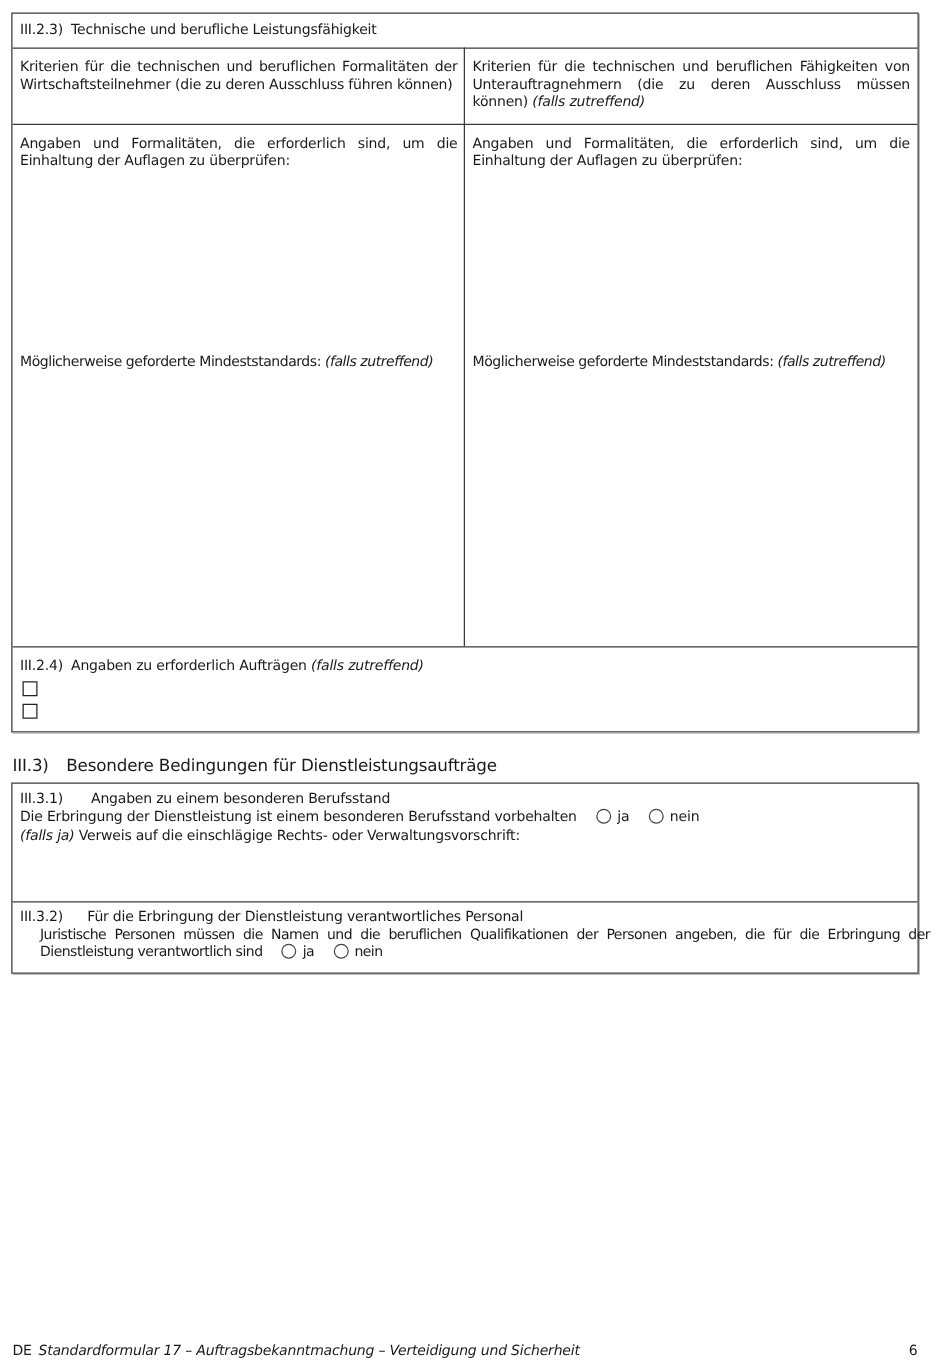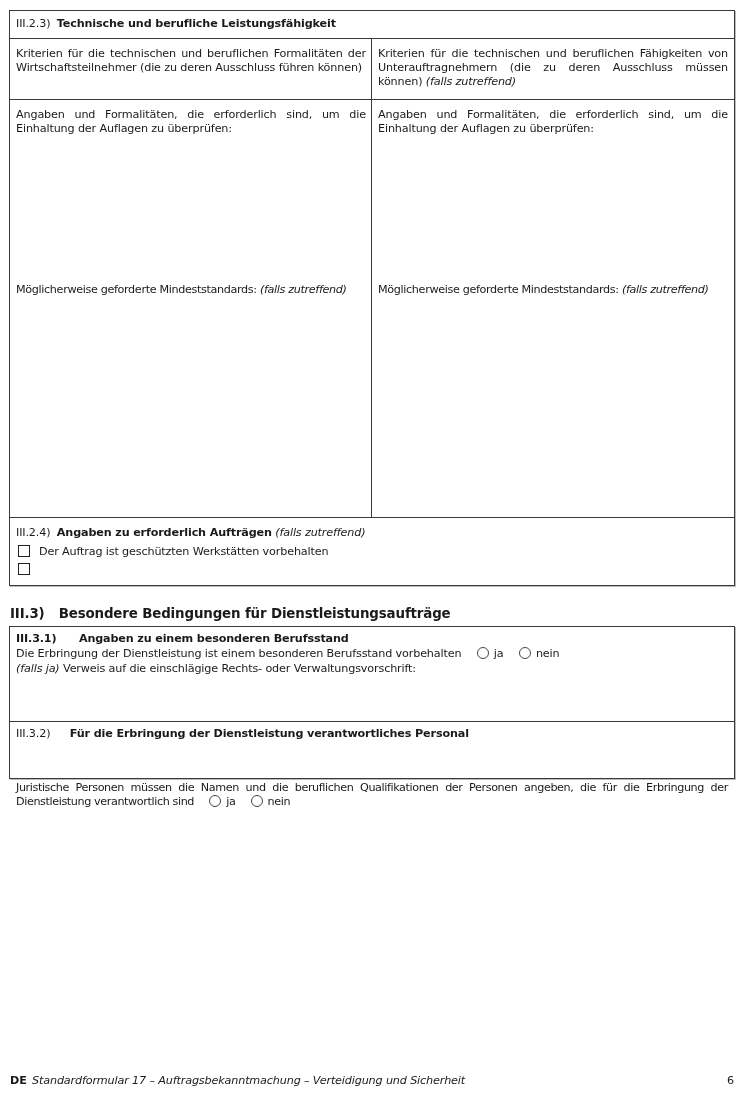--- a/index.html
+++ b/index.html
@@ -2,21 +2,21 @@
 <html><head>
 <meta charset="utf-8">
 <style>
   html, body { margin: 0; padding: 0; background: #ffffff; }
   body { width: 747px; height: 1097px; position: relative; font-family: "DejaVu Sans", sans-serif; color: #1a1a1a; font-size: 11.2px; overflow: hidden; }
   .box { position: absolute; border: 1px solid #3a3a3a; box-sizing: border-box; }
   .hline { position: absolute; height: 1px; background: #3a3a3a; }
   .vline { position: absolute; width: 1px; background: #3a3a3a; }
   .txt { position: absolute; line-height: 14px; letter-spacing: -0.15px; }
   .just { text-align: justify; text-align-last: left; }
-  .b { font-weight: bold; }
+  .b { font-weight: normal; }
   .i { font-style: italic; }
   .cb { display: inline-block; width: 10px; height: 10px; border: 1px solid #222; vertical-align: -2px; margin-right: 9px; background: #fff; }
   .rb { display: inline-block; width: 10px; height: 10px; border: 1px solid #444; border-radius: 50%; vertical-align: -2px; margin-right: 5px; background: #fff; }
   .opt { margin-left: 12px; }
   .h3 { font-size: 13.4px; }
   .shadow-r { box-shadow: 1px 1px 0 #bbb; }
 </style>
 </head>
 <body>
 
@@ -54,21 +54,21 @@
   <span>Möglicherweise geforderte Mindeststandards:</span>
   <span class="i">(falls zutreffend)</span>
 </div>
 
 <div class="txt" style="left:16px; top:526px;">
   <span>III.2.4)</span>
   <span class="b" style="margin-left:3px;">Angaben zu erforderlich Aufträgen</span>
   <span class="i">(falls zutreffend)</span>
 </div>
 <div class="txt" style="left:18px; top:545px;">
-  <span class="cb"></span><span>Der Auftrag ist geschützten Werkstätten vorbehalten</span>
+  <span class="cb"></span>
 </div>
 <div class="txt" style="left:18px; top:563px;">
   <span class="cb"></span>
 </div>
 
 <div class="txt h3" style="left:10px; top:605px; line-height:17px;">
   <span class="b">III.3)</span>
   <span class="b" style="margin-left:10px;">Besondere Bedingungen für Dienstleistungsaufträge</span>
 </div>
 
@@ -86,21 +86,21 @@
 </div>
 <div class="txt" style="left:16px; top:662px;">
   <span class="i">(falls ja)</span>
   <span>Verweis auf die einschlägige Rechts- oder Verwaltungsvorschrift:</span>
 </div>
 
 <div class="txt" style="left:16px; top:727px;">
   <span>III.3.2)</span>
   <span class="b" style="margin-left:16px;">Für die Erbringung der Dienstleistung verantwortliches Personal</span>
 </div>
-<div class="txt just" style="left:16px; top:741px; width:712px; letter-spacing:-0.4px;margin-top:40px;">
+<div class="txt just" style="left:32px; top:741px; width:712px; letter-spacing:-0.4px;">
   <span>Juristische Personen müssen die Namen und die beruflichen Qualifikationen der Personen angeben, die für die Erbringung der Dienstleistung verantwortlich sind</span>
   <span class="opt"><span class="rb"></span><span>ja</span></span>
   <span class="opt"><span class="rb"></span><span>nein</span></span>
 </div>
 
 <div class="txt" style="left:10px; top:1074px; white-space:nowrap;">
   <span class="b">DE</span>
   <span class="i" style="margin-left:2px;">Standardformular 17 – Auftragsbekanntmachung – Verteidigung und Sicherheit</span>
 </div>
 <div class="txt" style="left:727px; top:1074px;">6</div>

